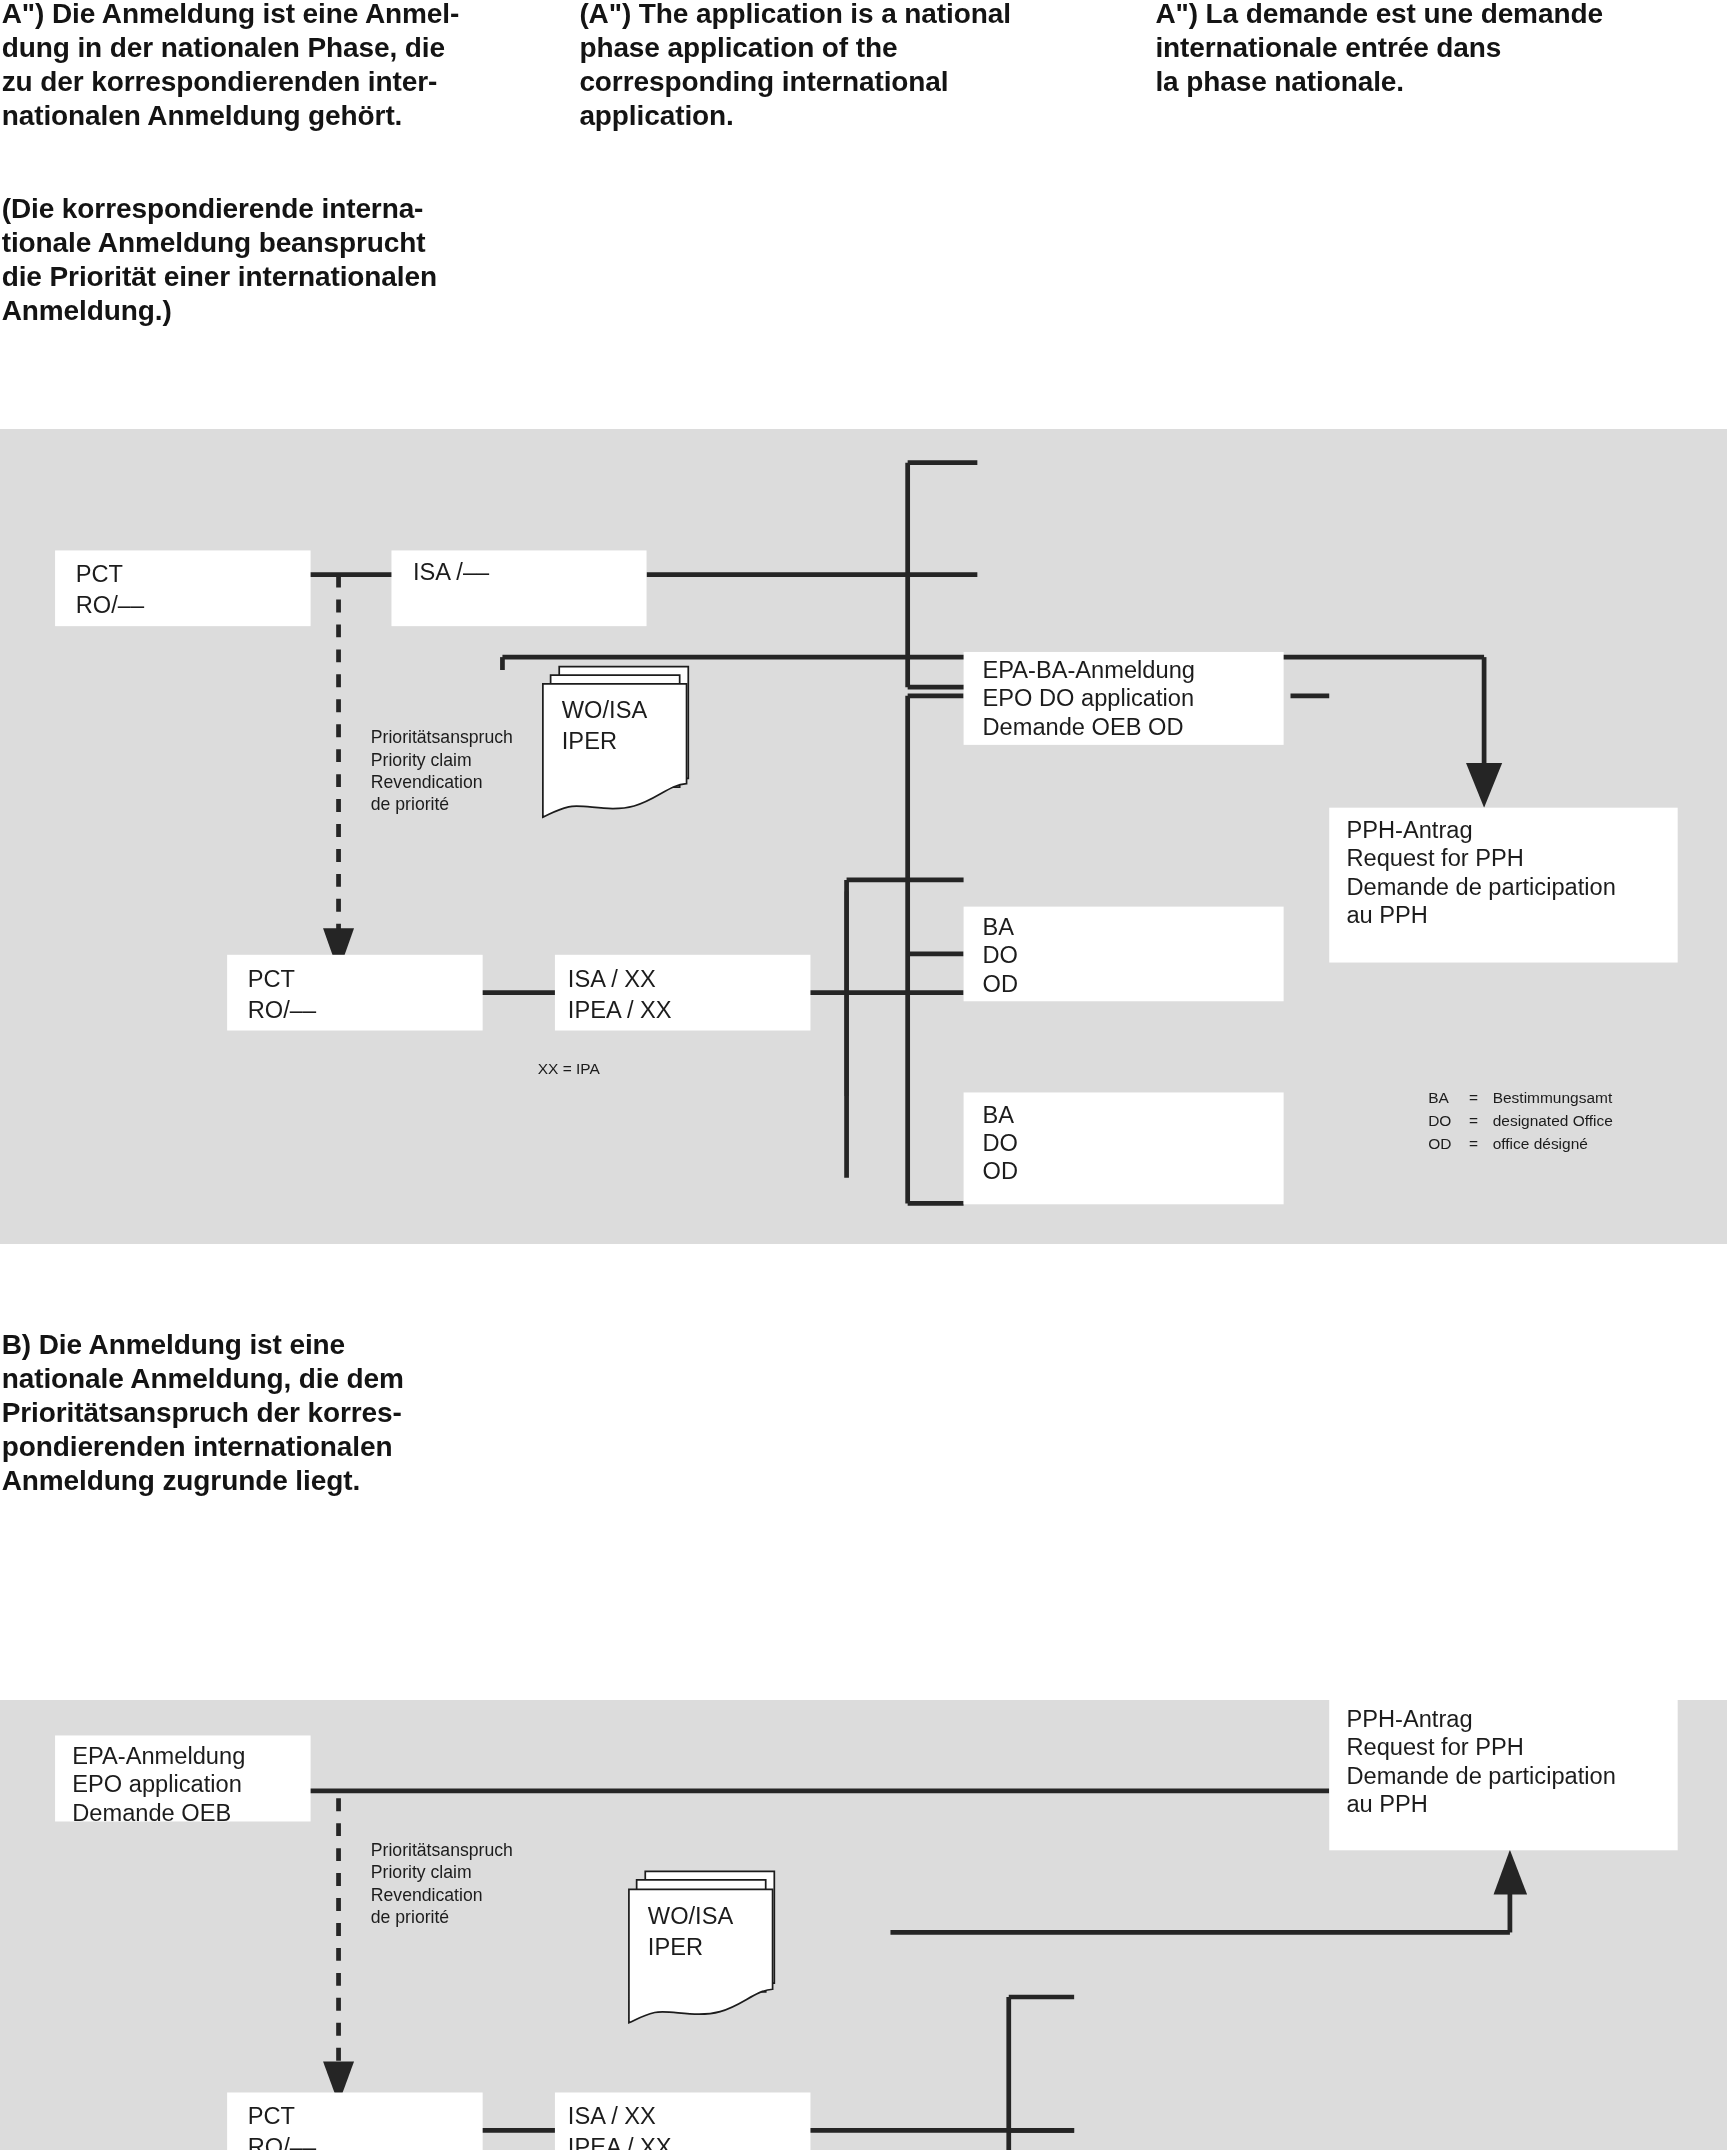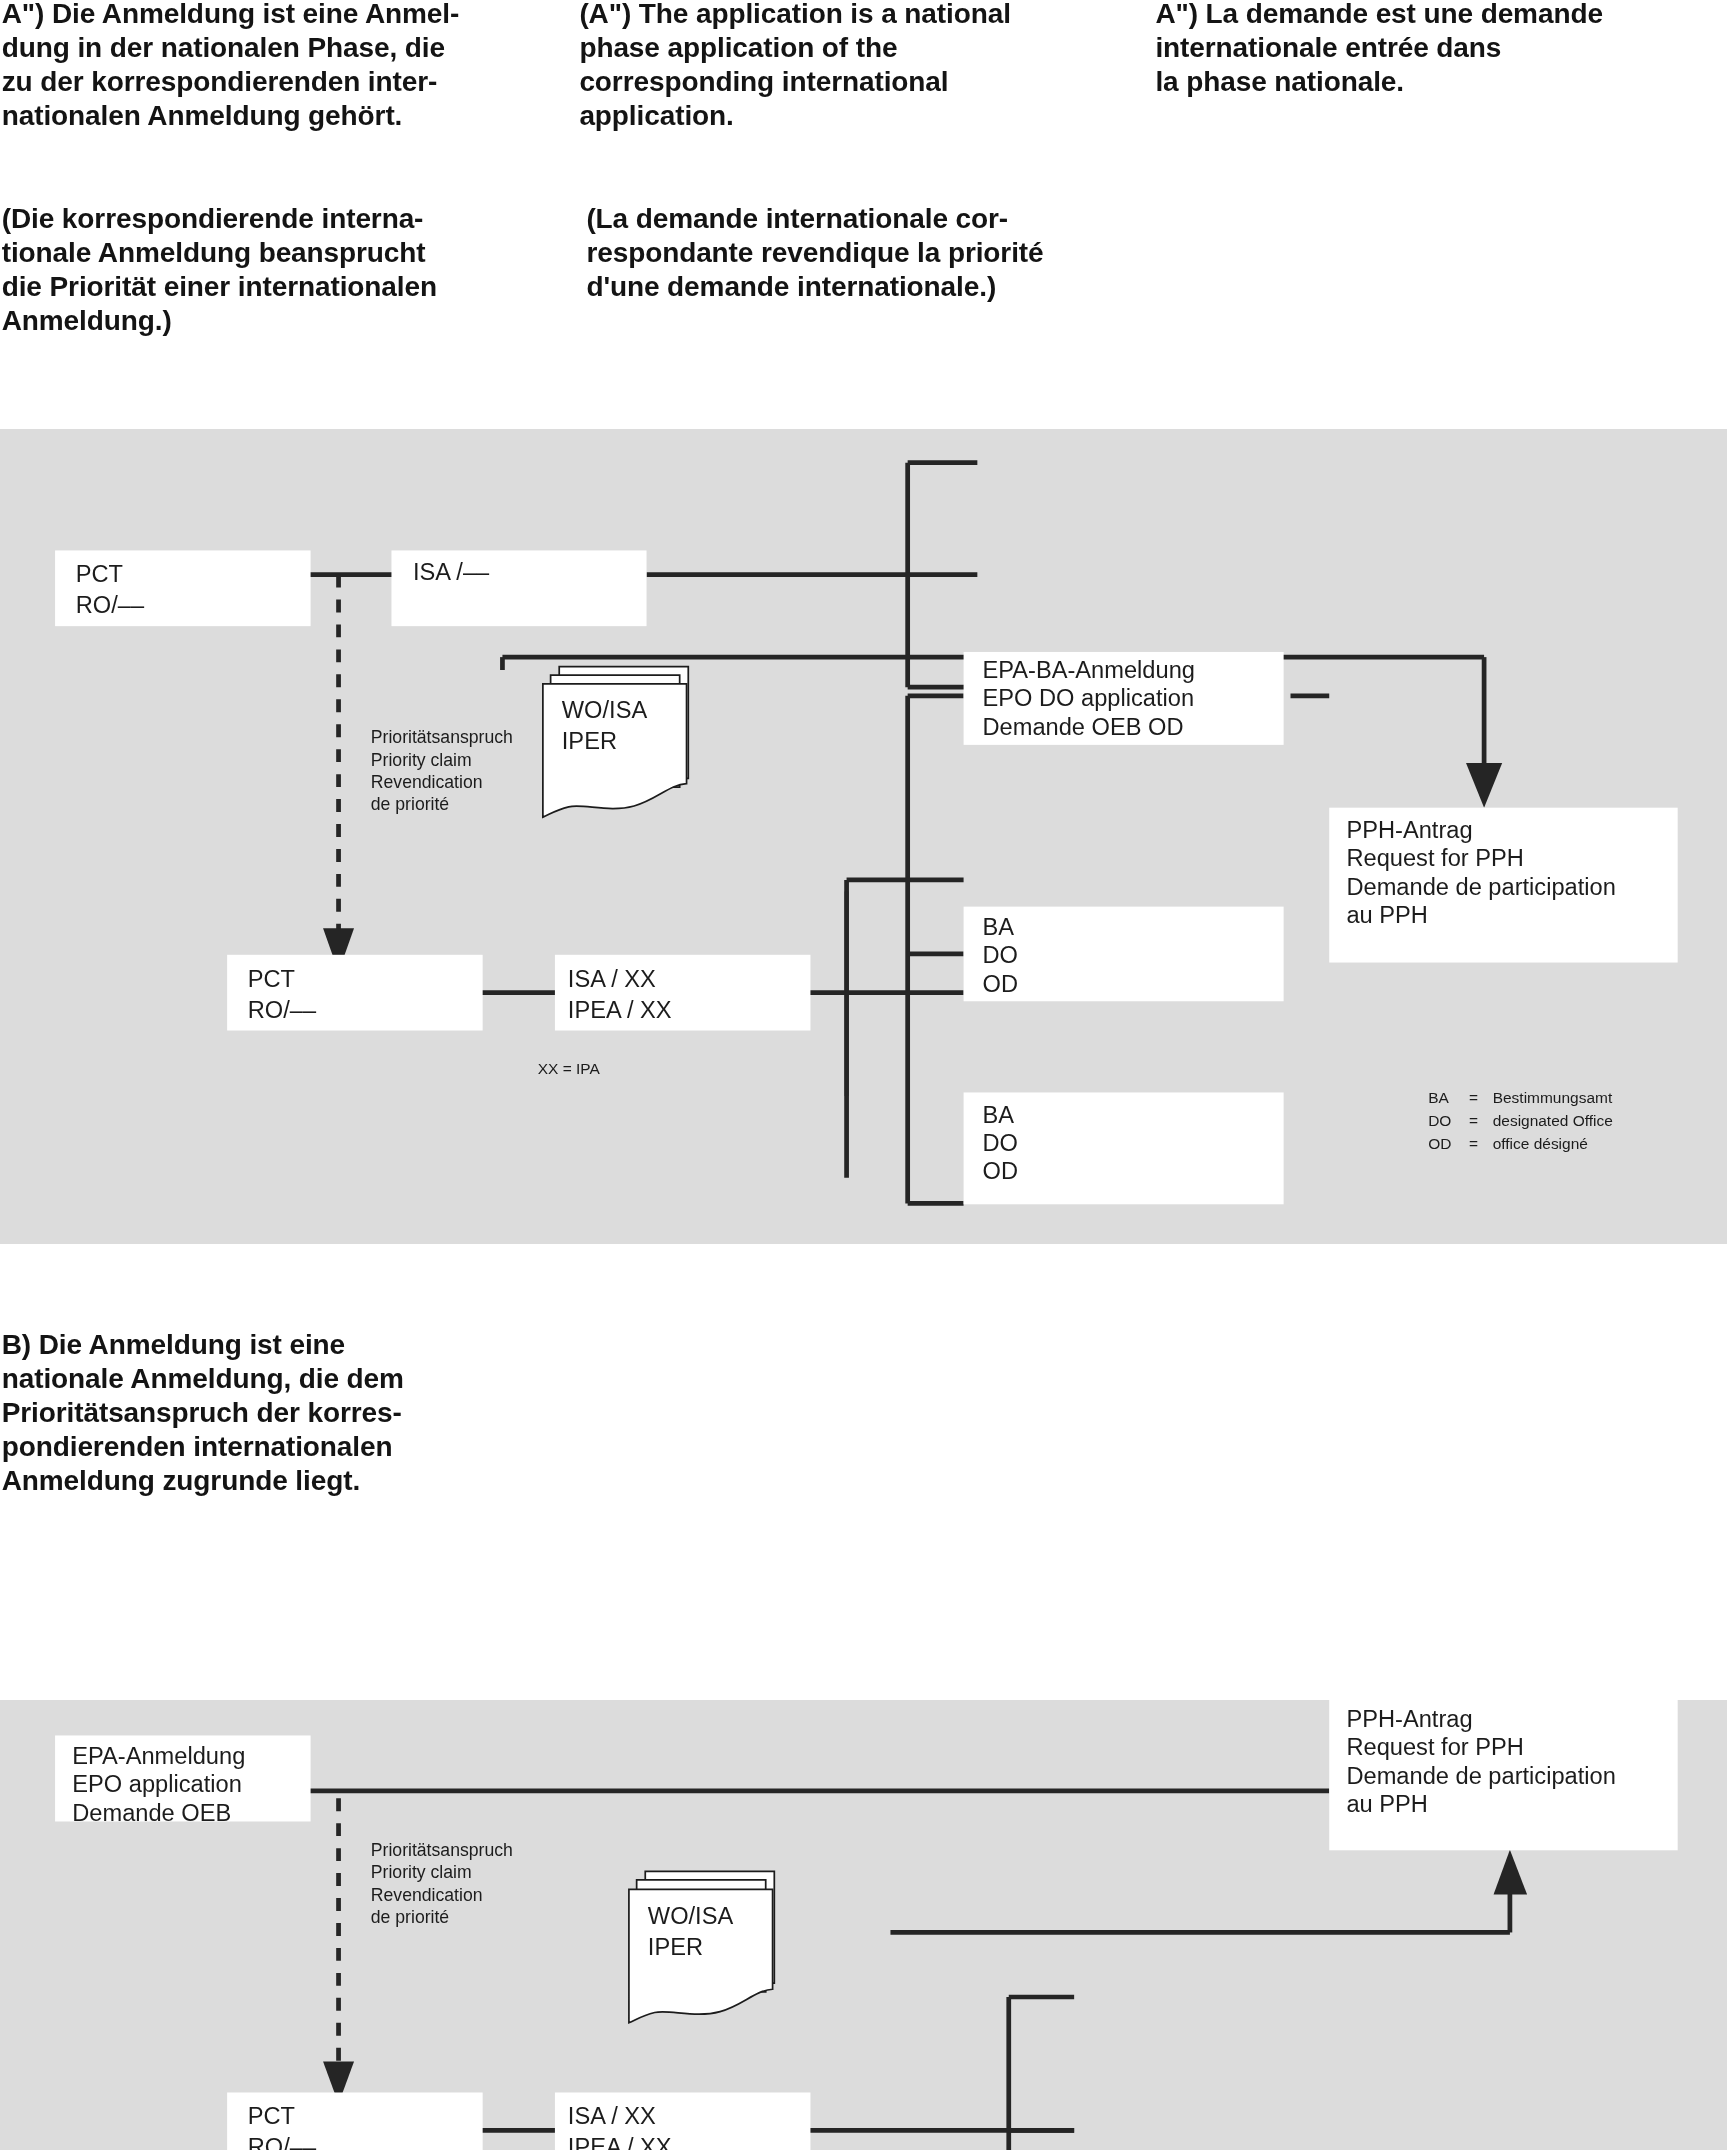--- a/index.html
+++ b/index.html
@@ -61,31 +61,26 @@
 corresponding international
 application.</div>
     </div>
     <div class="col c3">
       <div class="para">A") La demande est une demande
 internationale entrée dans
 la phase nationale.</div>
     </div>
   </div>
 
-  <div class="textrow" style="top:202px;">
+  <div class="textrow" style="top:192px;gap:37px;">
     <div class="col c1">
       <div class="para">(Die korrespondierende interna-
 tionale Anmeldung beansprucht
 die Priorität einer internationalen
 Anmeldung.)</div>
-    </div>
-    <div class="col c3">
-      <div class="para">(La demande internationale cor-
-respondante revendique la priorité
-d'une demande internationale.)</div>
     </div>
   </div>
 
   <div class="panel" style="top:429px;height:815px;">
     <svg width="1728" height="815" viewBox="0 0 4017 1894" xmlns="http://www.w3.org/2000/svg">
 
       <g class="ln ln-thick" stroke-linecap="butt">
         <path d="M1968,1048 L1968,1740"></path>
         <path d="M1968,1048 L2240,1048"></path>
       </g>

